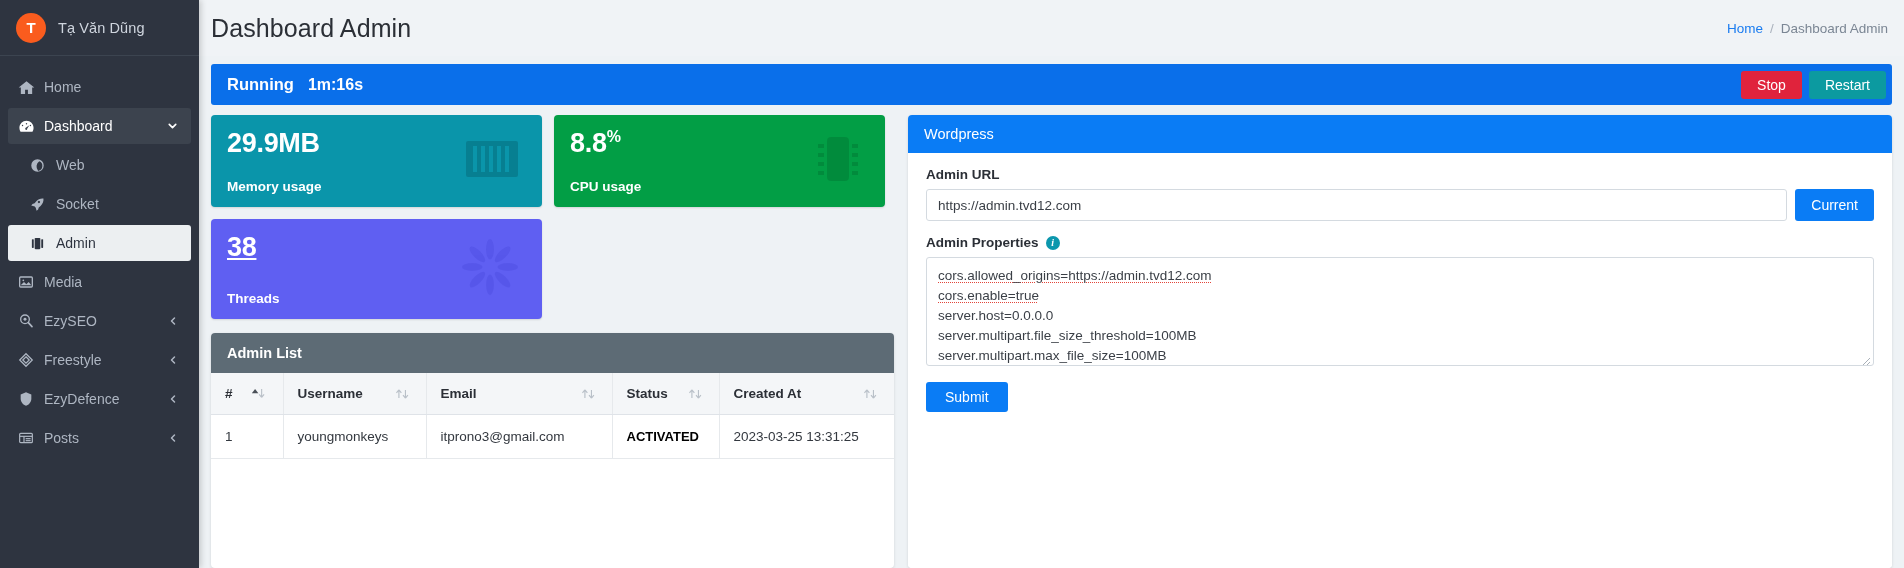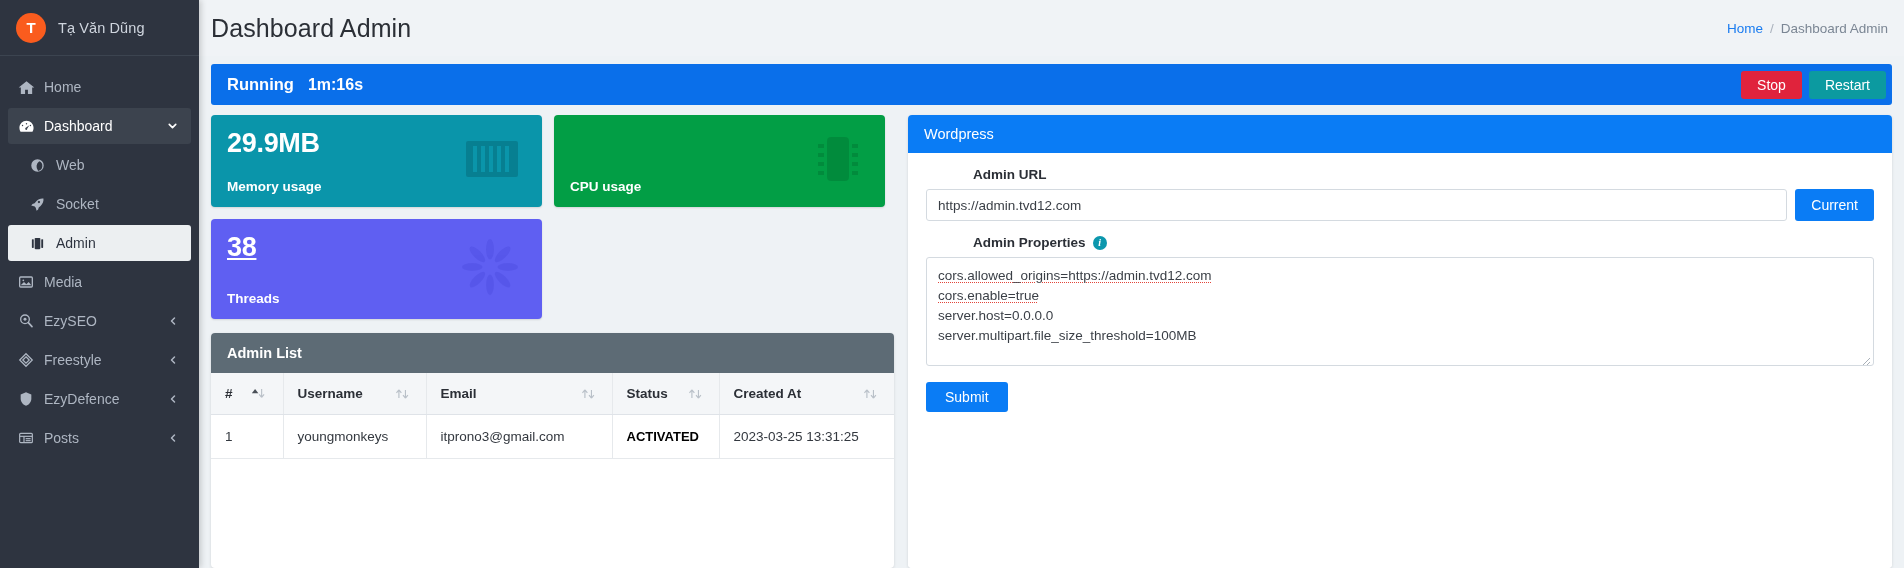--- a/index.html
+++ b/index.html
@@ -157,21 +157,21 @@
     white-space: nowrap;
   }
   tbody td:last-child { border-right: none; }
   .status-activated { color: #000000; font-size: 13px; font-weight: bold; }
   .sort-ico { display: inline-flex; align-items: center; }
 
   
   .settings-body { padding: 14px 18px 16px 18px; background: #fff; flex: 1 1 auto; }
   .field-label {
     font-size: 13.5px; font-weight: 700; color: #2b2f36;
-    margin-bottom: 7px; display: flex; align-items: center; gap: 7px; margin-left: 47px;
+    margin-bottom: 7px; display: flex; align-items: center; gap: 7px;
   }
   .input-row { display: flex; gap: 8px; margin-bottom: 14px; }
   .text-input {
     flex: 1 1 auto; height: 32px;
     border: 1px solid #d4dae0; border-radius: 3px;
     padding: 0 11px; font-size: 13.5px; color: #3a3f46;
     font-family: inherit; background: #fff;
   }
   .btn-current { background: #0a7cf5; padding: 0 16px; height: 32px; border-radius: 3px; }
   .props-line .sp {
@@ -383,20 +383,23 @@
                 <rect x="9" y="9" width="4" height="26" fill="#0a95aa"></rect>
                 <rect x="17" y="9" width="4" height="26" fill="#0a95aa"></rect>
                 <rect x="25" y="9" width="4" height="26" fill="#0a95aa"></rect>
                 <rect x="33" y="9" width="4" height="26" fill="#0a95aa"></rect>
                 <rect x="41" y="9" width="4" height="26" fill="#0a95aa"></rect>
               </svg>
             </div>
           </div>
 
           <div class="card card-green">
+            <div class="card-value">
+              <span>8.8</span><span class="unit-sm">%</span>
+            </div>
             <div class="card-label">CPU usage</div>
             <div class="card-icon">
               <svg width="50" height="52" viewBox="0 0 50 52" fill="#014d21">
                 <rect x="14" y="4" width="22" height="44" rx="4"></rect>
                 <rect x="5" y="11" width="6" height="4"></rect>
                   <rect x="5" y="20" width="6" height="4"></rect>
                 <rect x="5" y="29" width="6" height="4"></rect>
                   <rect x="5" y="38" width="6" height="4"></rect>
                 <rect x="39" y="11" width="6" height="4"></rect>
                   <rect x="39" y="20" width="6" height="4"></rect>
@@ -516,20 +519,21 @@
             <div class="field-label">
               <span>Admin Properties</span>
               <span class="info-badge">i</span>
             </div>
 
             <div class="props-fake">
               <div class="props-line"><span class="sp">cors.allowed_origins=https://admin.tvd12.com</span></div>
               <div class="props-line"><span class="sp">cors.enable=true</span></div>
               <div class="props-line"><span>server.host=0.0.0.0</span></div>
               <div class="props-line"><span>server.multipart.file_size_threshold=100MB</span></div>
+              <div class="props-line"><span>server.multipart.max_file_size=100MB</span></div>
               <span class="resize-grip">
                 <svg width="10" height="10" viewBox="0 0 10 10" stroke="#a9b0b8" stroke-width="1">
                     <line x1="9" y1="1" x2="1" y2="9"></line>
                     <line x1="9" y1="5" x2="5" y2="9"></line>
                   </svg>
               </span>
             </div>
 
             <button class="btn btn-submit">Submit</button>
           </div>

